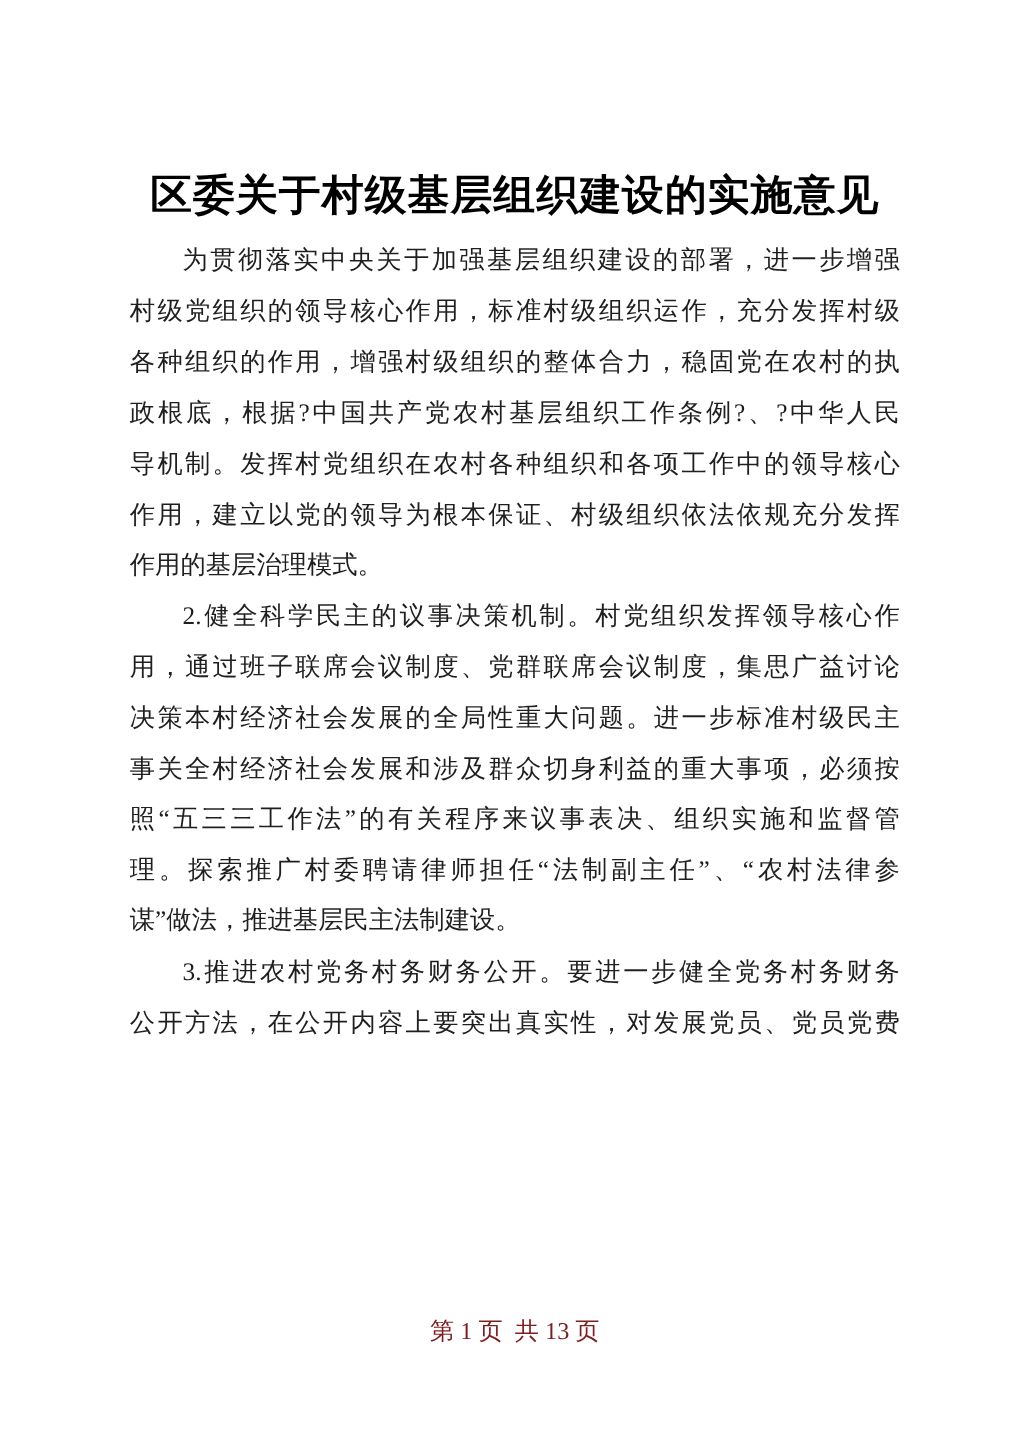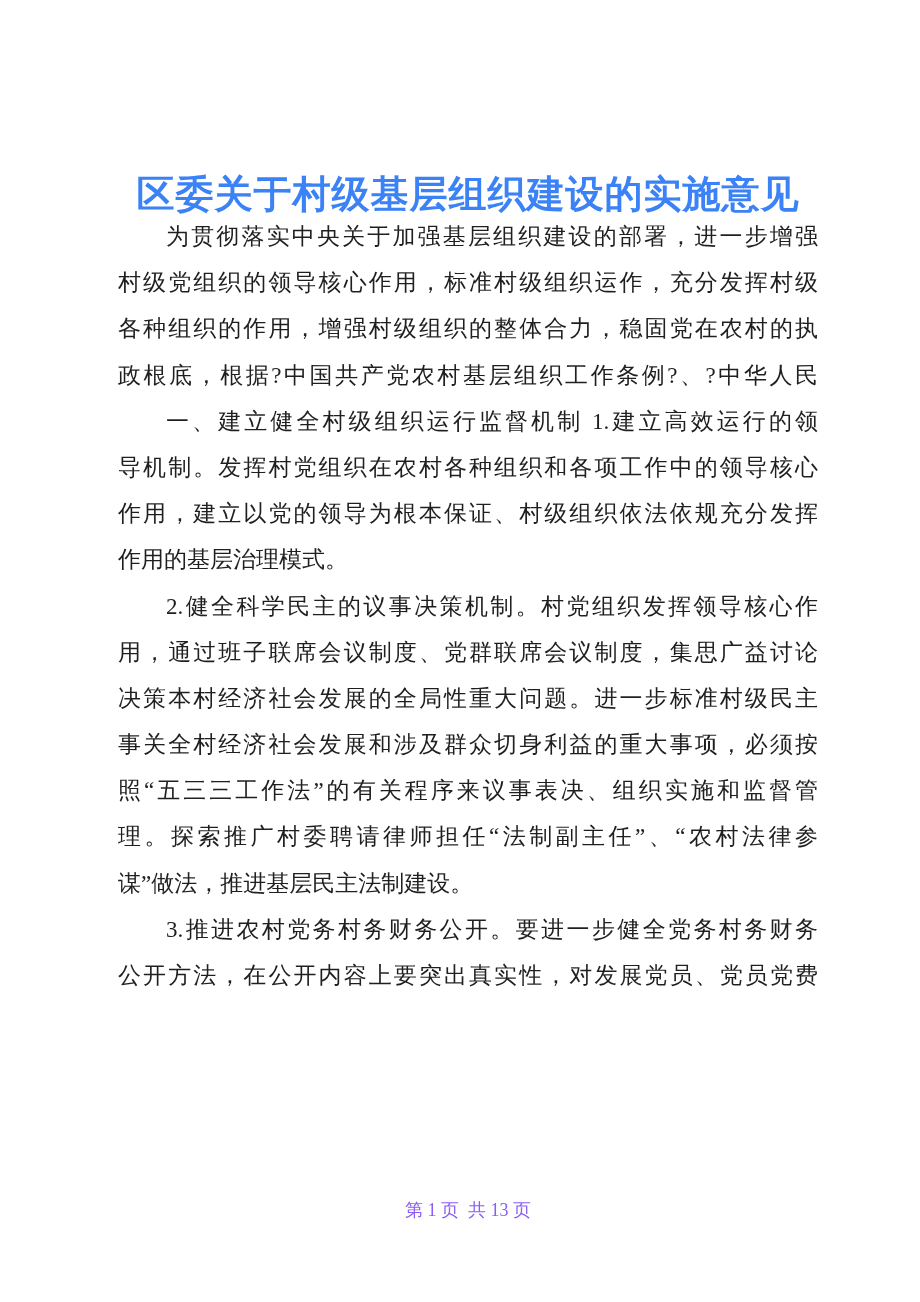--- a/index.html
+++ b/index.html
@@ -10,30 +10,30 @@
   .page {
     position: relative;
     width: 920px;
     height: 1302px;
     background: #ffffff;
     overflow: hidden;
     font-family: "Liberation Serif", "DejaVu Serif", serif;
   }
   .doc-title {
     position: absolute;
-    top: 168px;
+    top: 152px;
     left: 118px;
     width: 700px;
     height: 52px;
     line-height: 52px;
     text-align: center;
     font-family: "Liberation Sans", "DejaVu Sans", sans-serif;
     font-weight: 700;
     font-size: 38px;
-    color: #3b82f6;
+    color: #000000;
     letter-spacing: 1px;
     white-space: nowrap;
   }
   .doc-body {
     position: absolute;
     top: 214px;
     left: 118px;
     width: 700px;
     color: #1f1f1f;
   }
@@ -58,40 +58,39 @@
     text-indent: 48px;
   }
   .doc-footer {
     position: absolute;
     top: 1196px;
     left: 118px;
     width: 700px;
     height: 28px;
     line-height: 28px;
     text-align: center;
-    font-size: 18px;
-    color: #8b5cf6;
+    font-size: 22px;
+    color: #7f1d1d;
     white-space: pre;
   }
 </style>
 </head>
 <body>
 
 <div class="page">
   <div class="doc-title">区委关于村级基层组织建设的实施意见</div>
 
   <div class="doc-body">
       <div class="para">
         <div class="line first full">为贯彻落实中央关于加强基层组织建设的部署，进一步增强</div>
         <div class="line full">村级党组织的领导核心作用，标准村级组织运作，充分发挥村级</div>
         <div class="line full">各种组织的作用，增强村级组织的整体合力，稳固党在农村的执</div>
         <div class="line full">政根底，根据?中国共产党农村基层组织工作条例?、?中华人民</div>
       </div>
       <div class="para">
-        <div class="line first full">一、建立健全村级组织运行监督机制 1.建立高效运行的领</div>
         <div class="line full">导机制。发挥村党组织在农村各种组织和各项工作中的领导核心</div>
         <div class="line full">作用，建立以党的领导为根本保证、村级组织依法依规充分发挥</div>
         <div class="line">作用的基层治理模式。</div>
       </div>
       <div class="para">
         <div class="line first full">2.健全科学民主的议事决策机制。村党组织发挥领导核心作</div>
         <div class="line full">用，通过班子联席会议制度、党群联席会议制度，集思广益讨论</div>
         <div class="line full">决策本村经济社会发展的全局性重大问题。进一步标准村级民主</div>
         <div class="line full">事关全村经济社会发展和涉及群众切身利益的重大事项，必须按</div>
         <div class="line full">照“五三三工作法”的有关程序来议事表决、组织实施和监督管</div>

